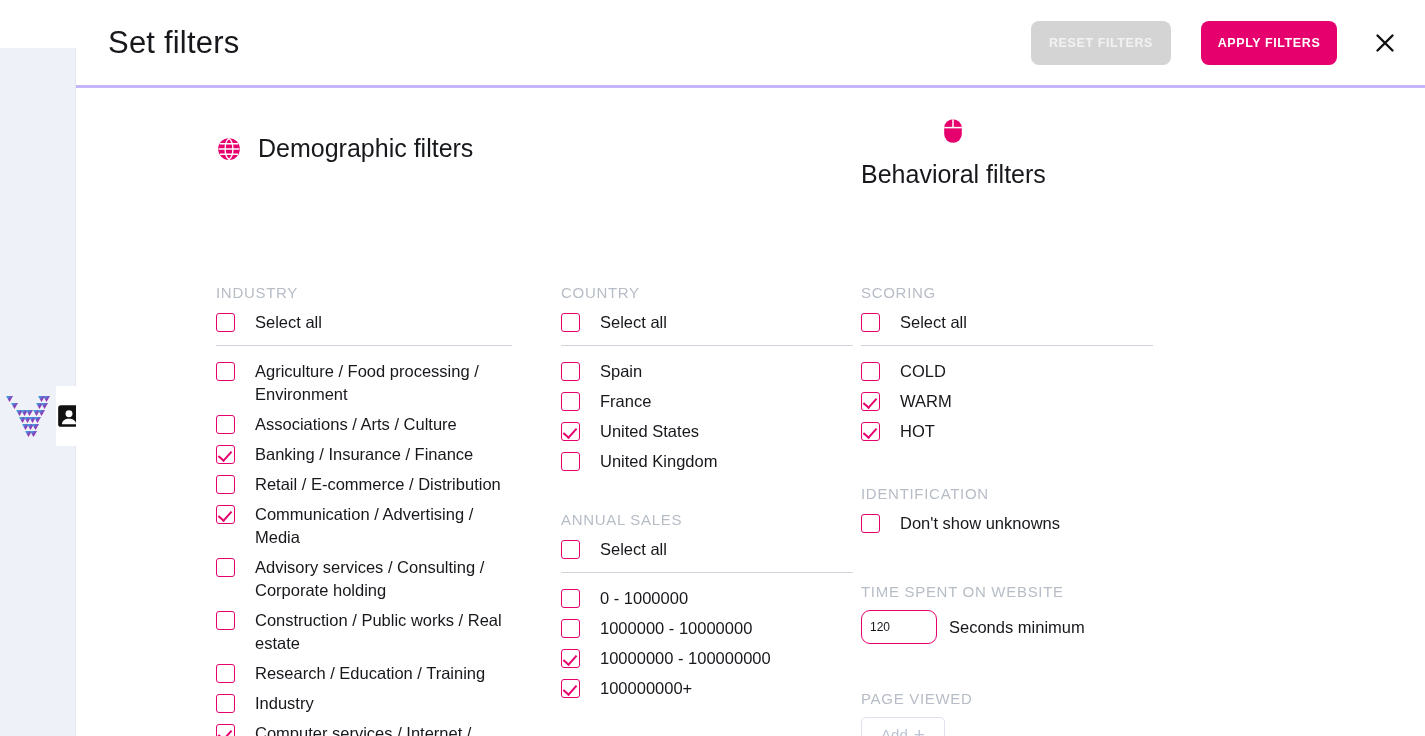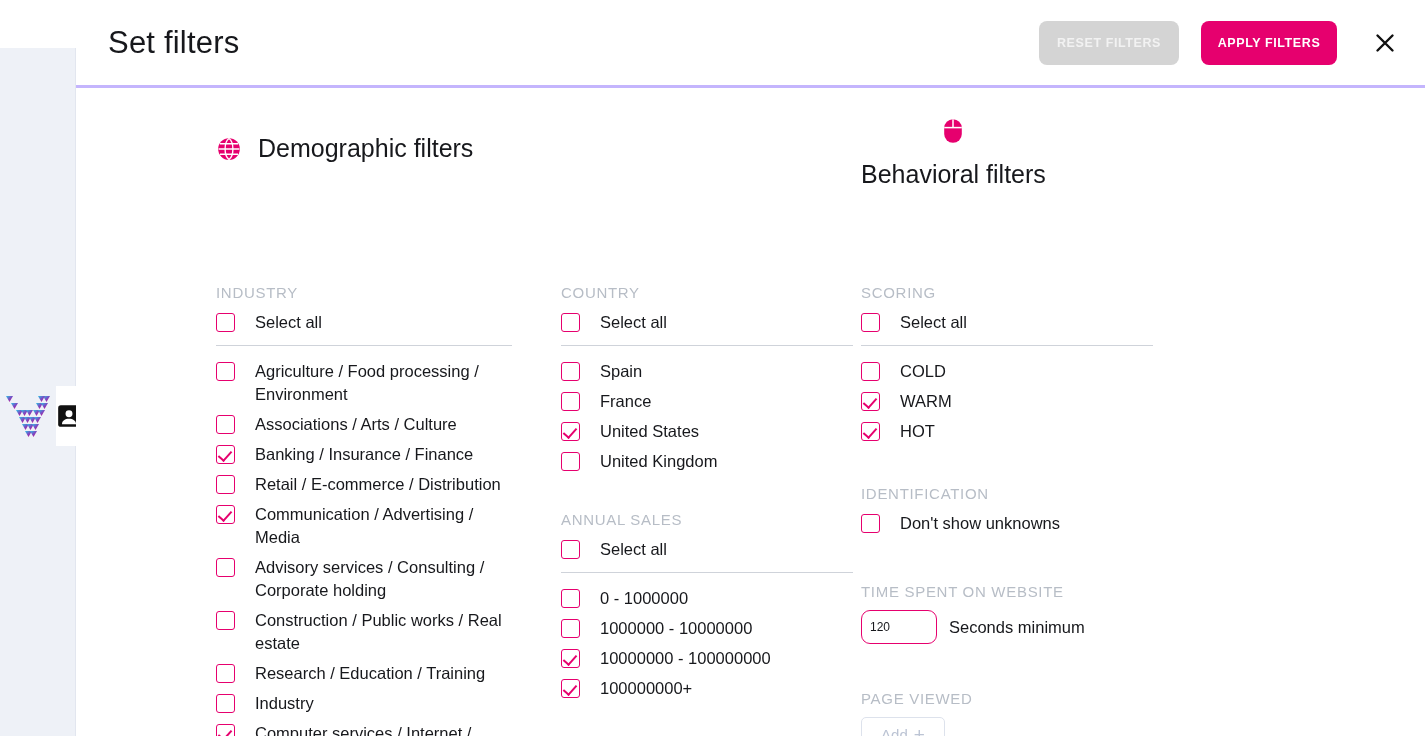--- a/index.html
+++ b/index.html
@@ -65,21 +65,21 @@
   .page-title {
     font-size: 31px; color: #17181c; font-weight: 400;
     letter-spacing: .2px;
   }
   .topbar-actions { margin-left: auto; display: flex; align-items: center; gap: 22px; }
 
   .btn {
     border: none; border-radius: 8px;
     font-size: 12.5px; font-weight: bold; letter-spacing: .6px;
     cursor: pointer; font-family: inherit;
-    height: 44px; display:flex; align-items:center; justify-content:center;
+    height: 44px; display:flex; align-items:center; justify-content:center;margin-left:8px;
   }
   .btn-reset { background: #d4d4d4; color: #f2f2f2; width: 140px; }
   .btn-apply { background: #e6006e; color: #ffffff; width: 136px; }
 
   .close-btn {
     width: 36px; height: 36px; background: none; border: none; cursor: pointer;
     display:flex; align-items:center; justify-content:center;
     margin-left: 8px;
   }
 

